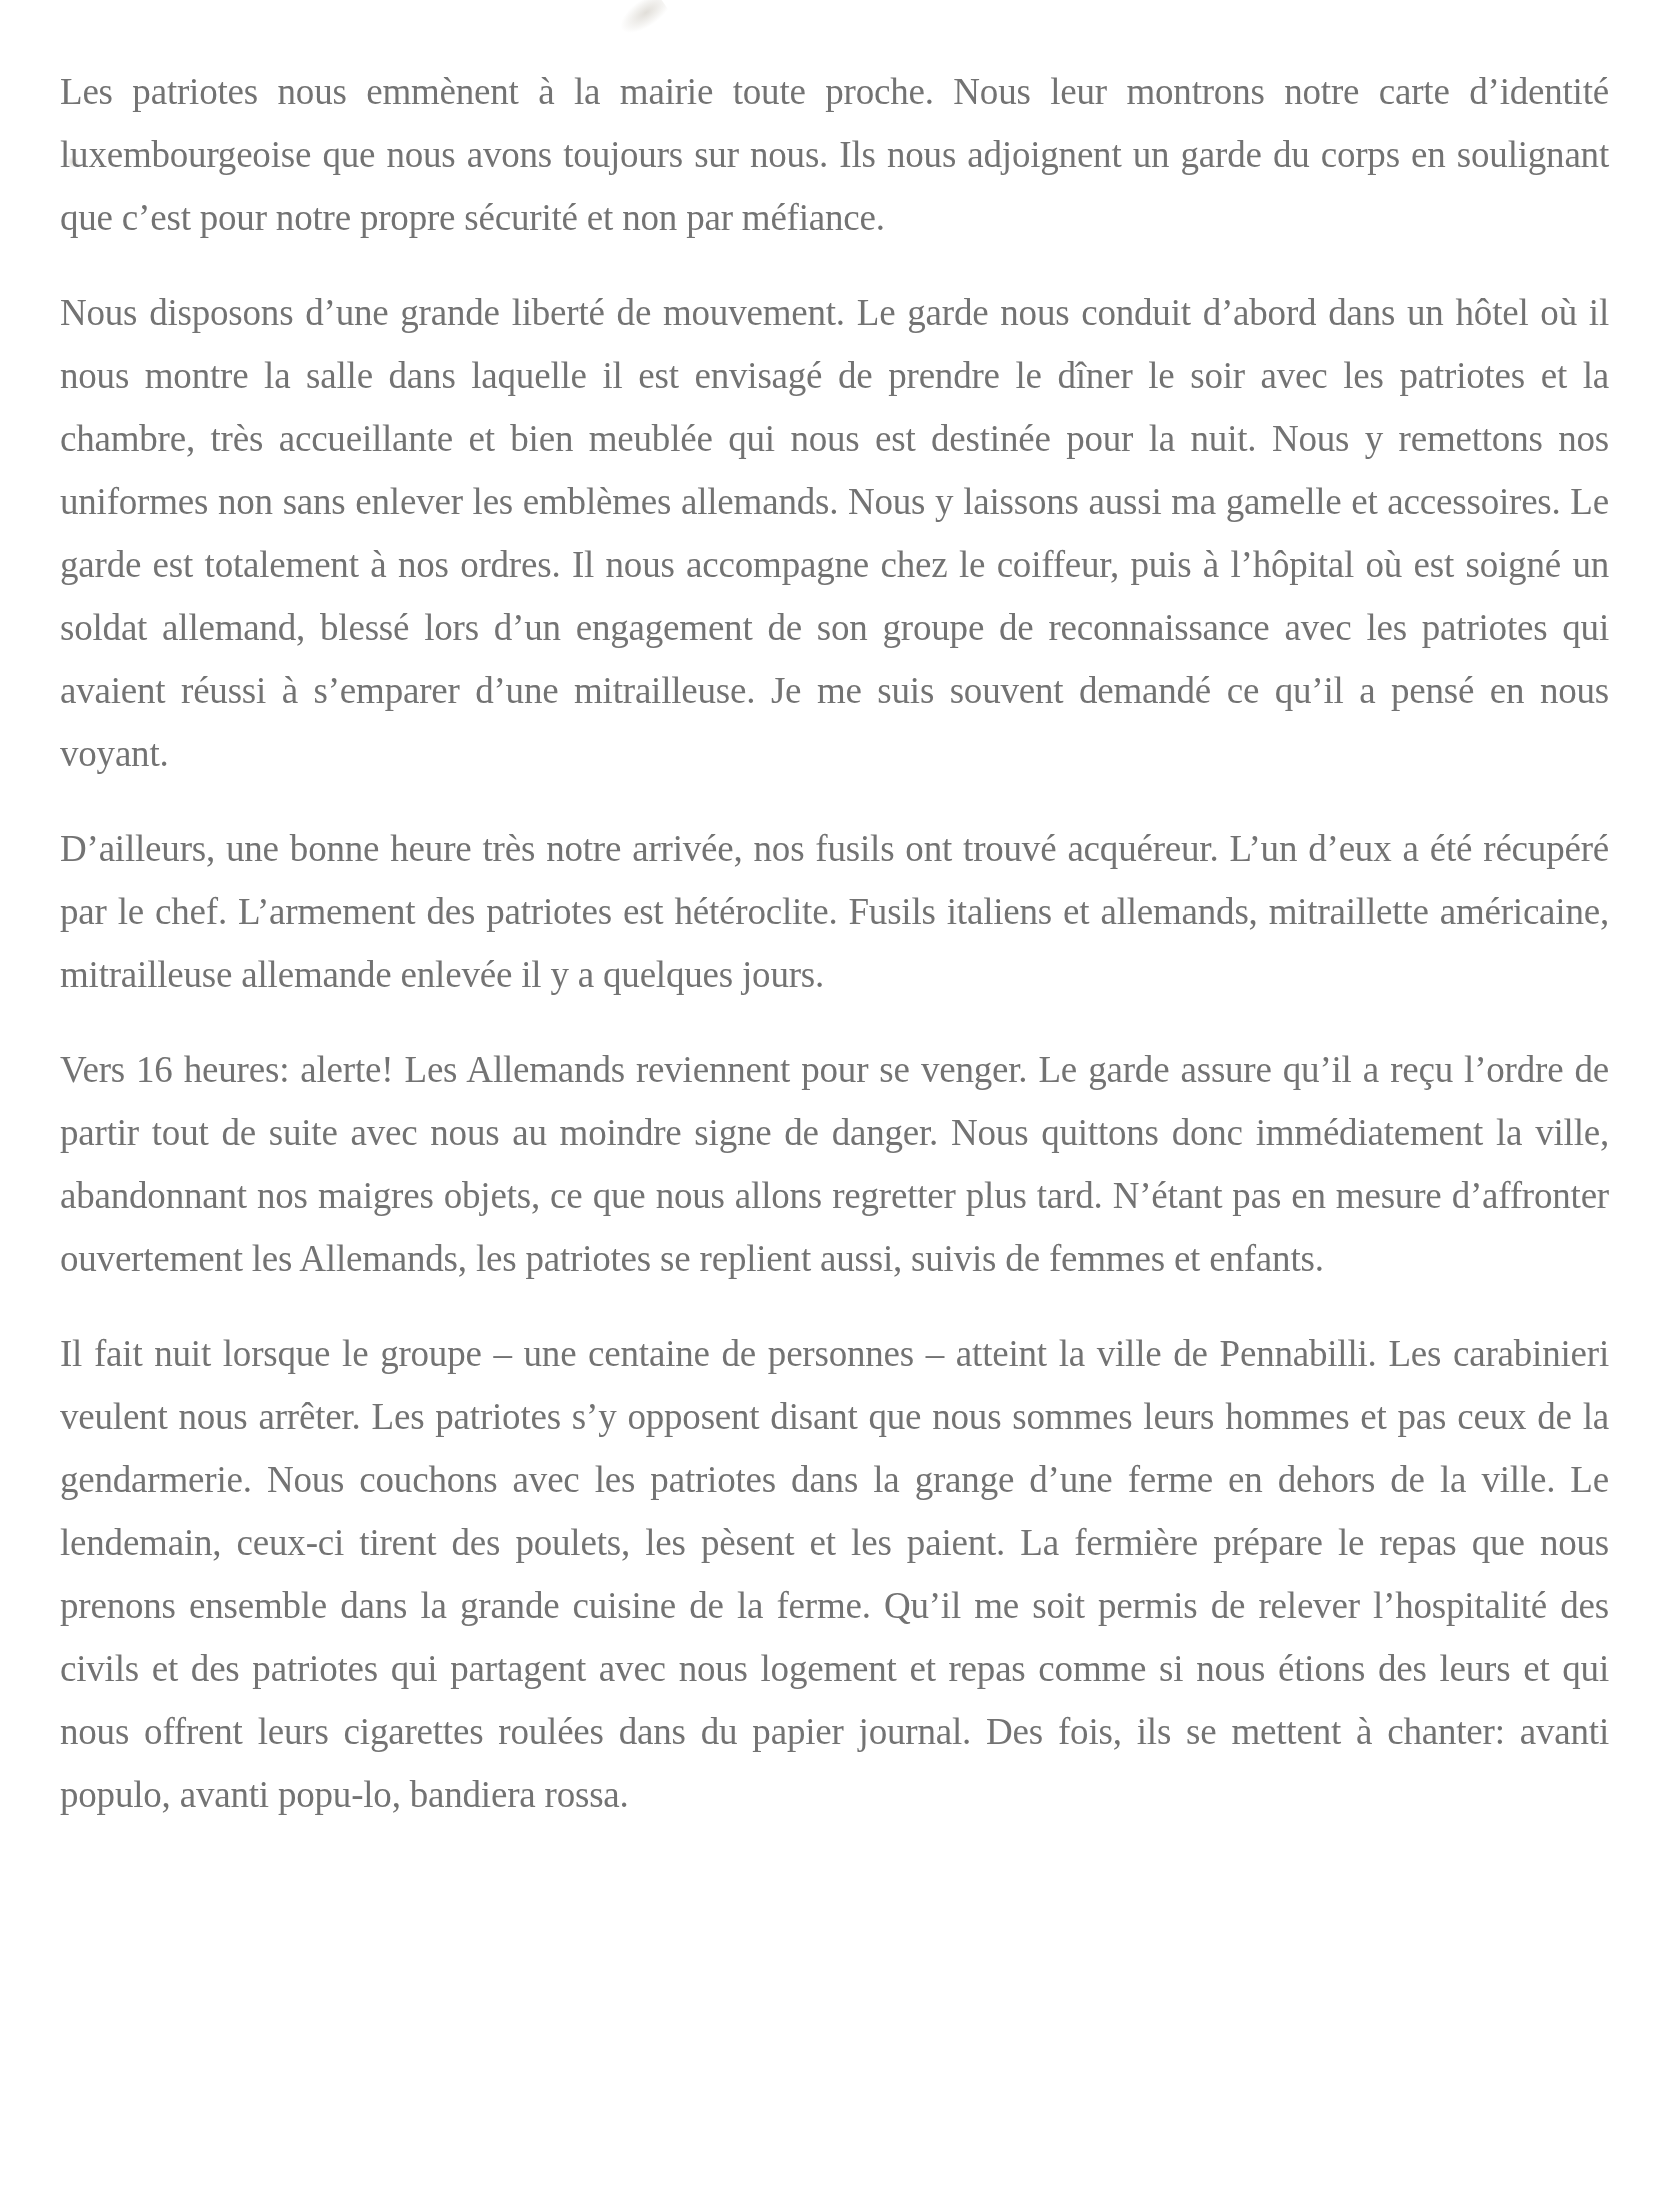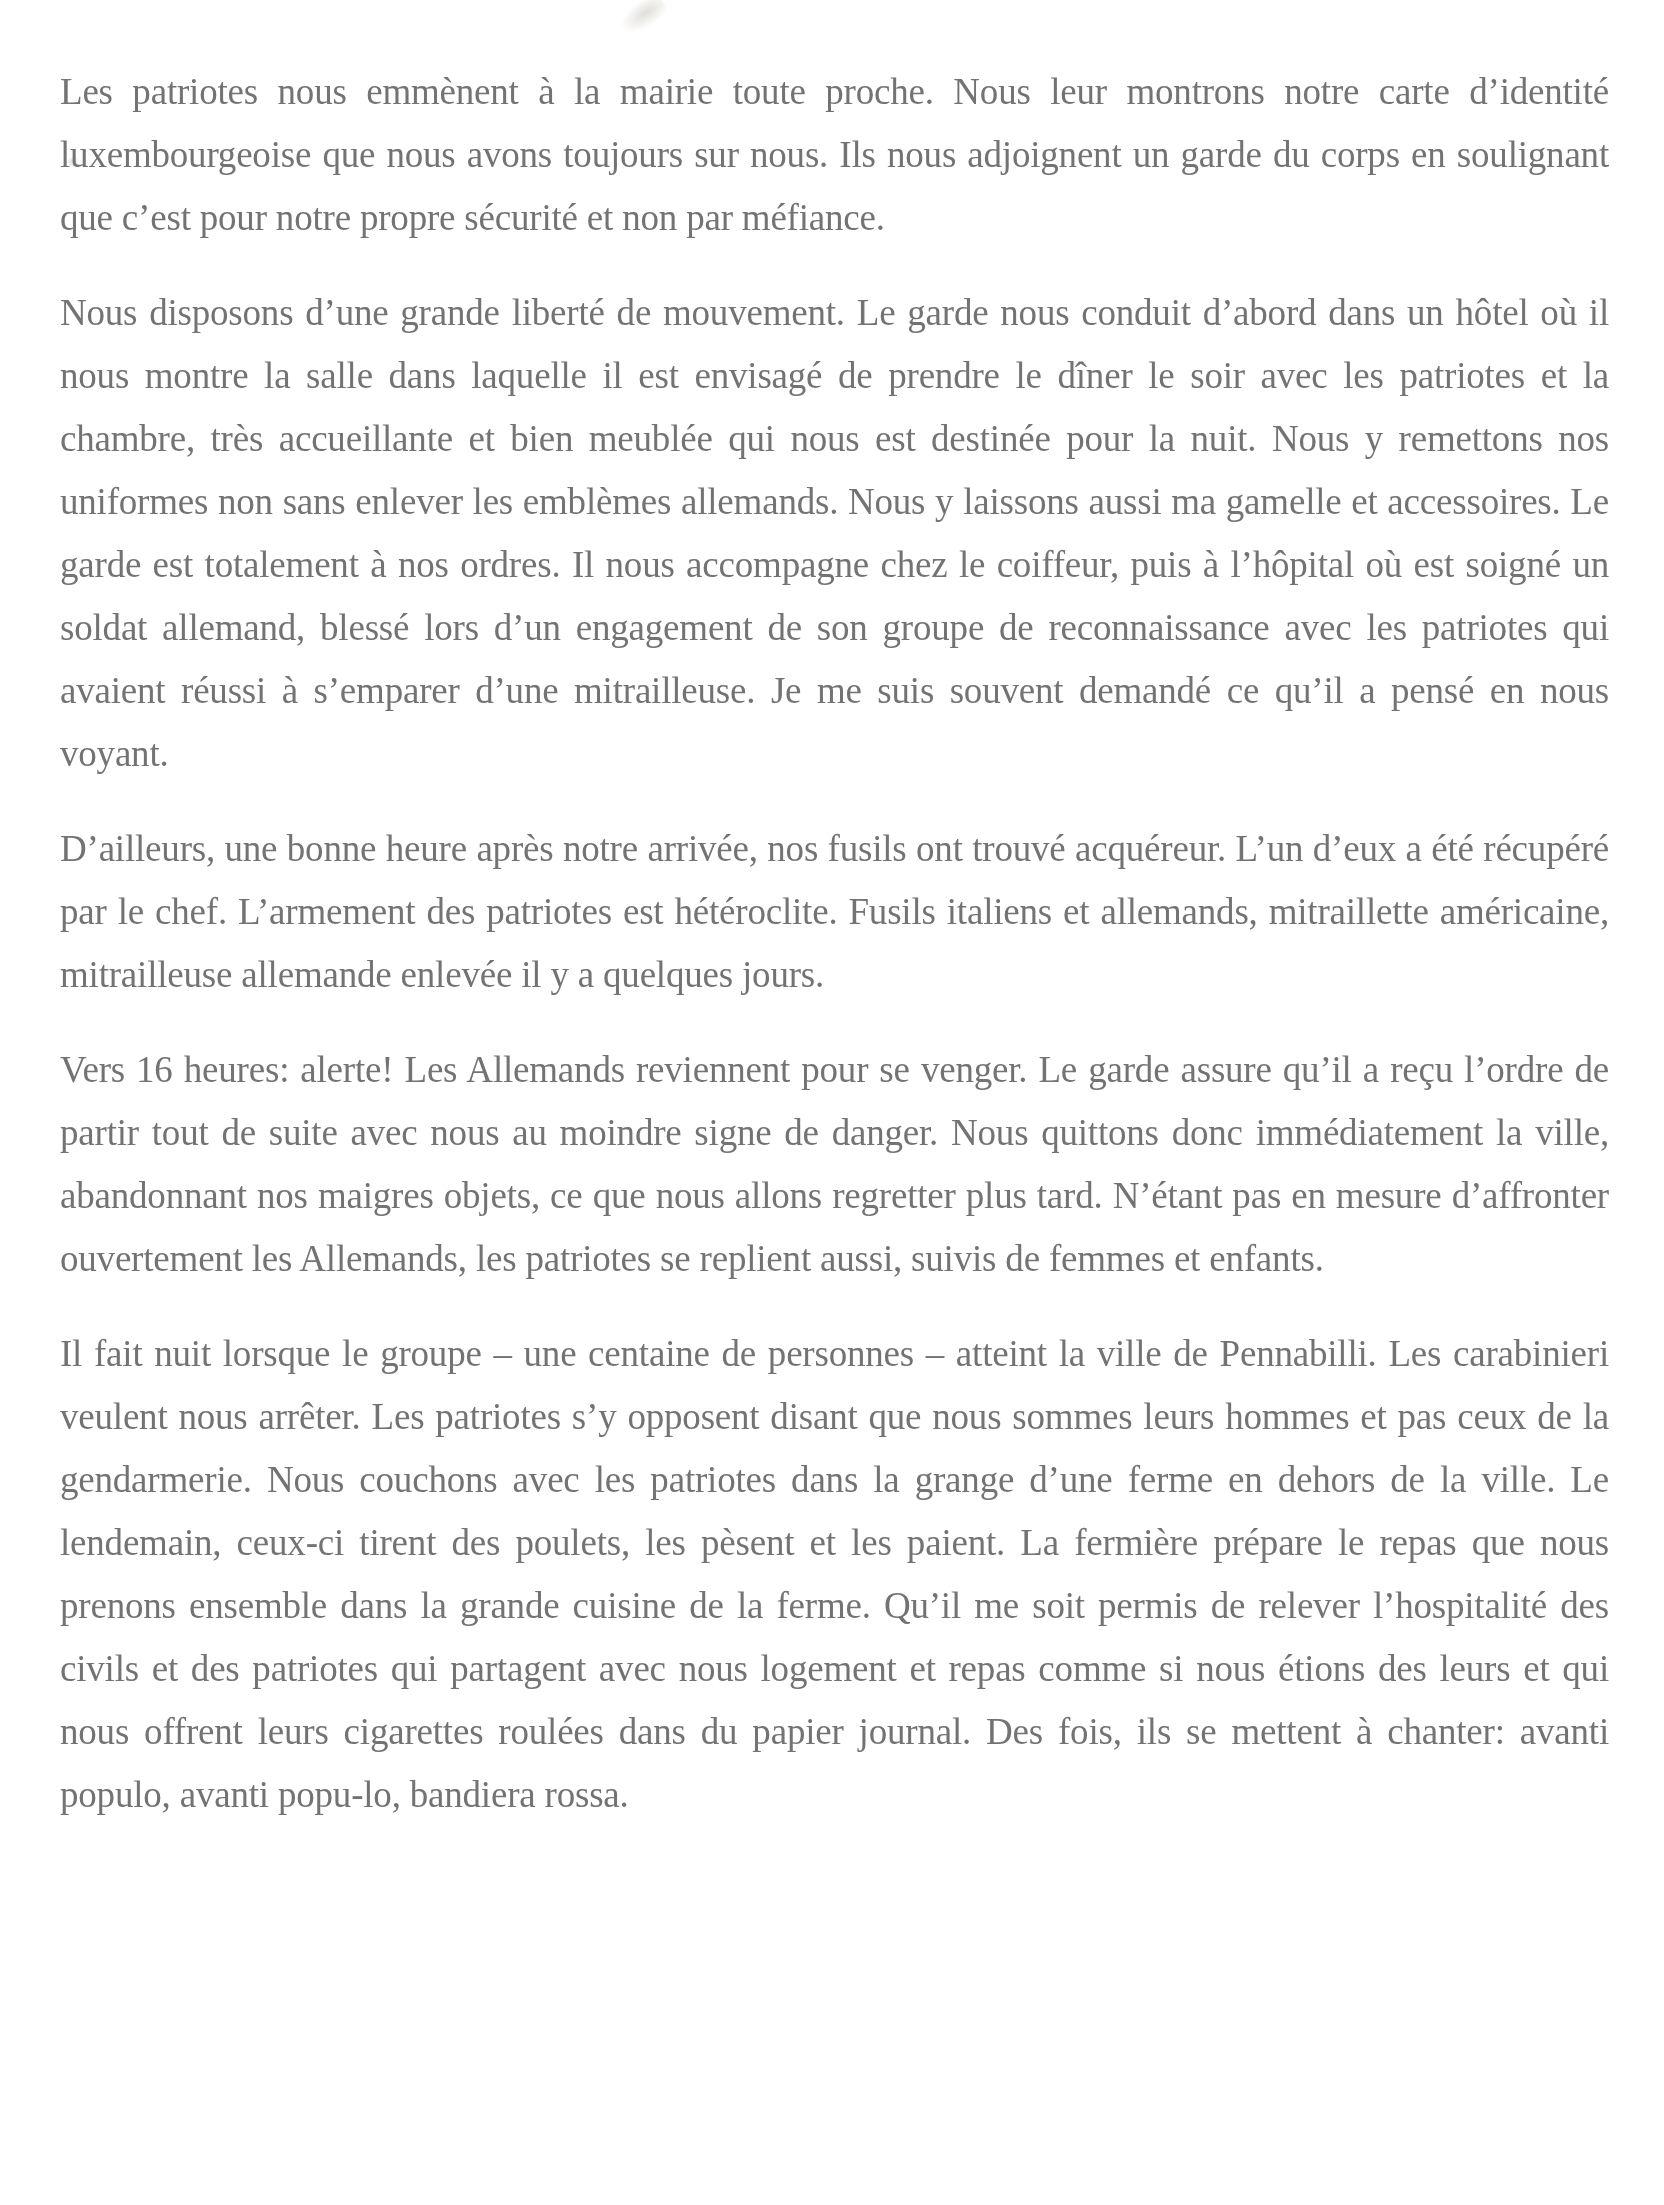--- a/index.html
+++ b/index.html
@@ -52,17 +52,17 @@
   </style>
 </head>
 <body>
 
 <div class="smudge"></div>
 <div class="speck"></div>
 
 <div class="page">
   <p>Les patriotes nous emmènent à la mairie toute proche. Nous leur montrons notre carte d’identité luxembourgeoise que nous avons toujours sur nous. Ils nous adjoignent un garde du corps en soulignant que c’est pour notre propre sécurité et non par méfiance.</p>
   <p>Nous disposons d’une grande liberté de mouvement. Le garde nous conduit d’abord dans un hôtel où il nous montre la salle dans laquelle il est envisagé de prendre le dîner le soir avec les patriotes et la chambre, très accueillante et bien meublée qui nous est destinée pour la nuit. Nous y remettons nos uniformes non sans enlever les emblèmes allemands. Nous y laissons aussi ma gamelle et accessoires. Le garde est totalement à nos ordres. Il nous accompagne chez le coiffeur, puis à l’hôpital où est soigné un soldat allemand, blessé lors d’un engagement de son groupe de reconnaissance avec les patriotes qui avaient réussi à s’emparer d’une mitrailleuse. Je me suis souvent demandé ce qu’il a pensé en nous voyant.</p>
-  <p>D’ailleurs, une bonne heure après notre arrivée, nos fusils ont trouvé acquéreur. L’un d’eux a été récupéré par le chef. L’armement des patriotes est hétéroclite. Fusils italiens et allemands, mitraillette américaine, mitrailleuse allemande enlevée il y a quelques jours.</p>
+  <p>D’ailleurs, une bonne heure très notre arrivée, nos fusils ont trouvé acquéreur. L’un d’eux a été récupéré par le chef. L’armement des patriotes est hétéroclite. Fusils italiens et allemands, mitraillette américaine, mitrailleuse allemande enlevée il y a quelques jours.</p>
   <p>Vers 16 heures: alerte! Les Allemands reviennent pour se venger. Le garde assure qu’il a reçu l’ordre de partir tout de suite avec nous au moindre signe de danger. Nous quittons donc immédiatement la ville, abandonnant nos maigres objets, ce que nous allons regretter plus tard. N’étant pas en mesure d’affronter ouvertement les Allemands, les patriotes se replient aussi, suivis de femmes et enfants.</p>
   <p>Il fait nuit lorsque le groupe – une centaine de personnes – atteint la ville de Pennabilli. Les carabinieri veulent nous arrêter. Les patriotes s’y opposent disant que nous sommes leurs hommes et pas ceux de la gendarmerie. Nous couchons avec les patriotes dans la grange d’une ferme en dehors de la ville. Le lendemain, ceux-ci tirent des poulets, les pèsent et les paient. La fermière prépare le repas que nous prenons ensemble dans la grande cuisine de la ferme. Qu’il me soit permis de relever l’hospitalité des civils et des patriotes qui partagent avec nous logement et repas comme si nous étions des leurs et qui nous offrent leurs cigarettes roulées dans du papier journal. Des fois, ils se mettent à chanter: avanti populo, avanti popu-lo, bandiera rossa.</p>
 </div>
 
 
 </body></html>

